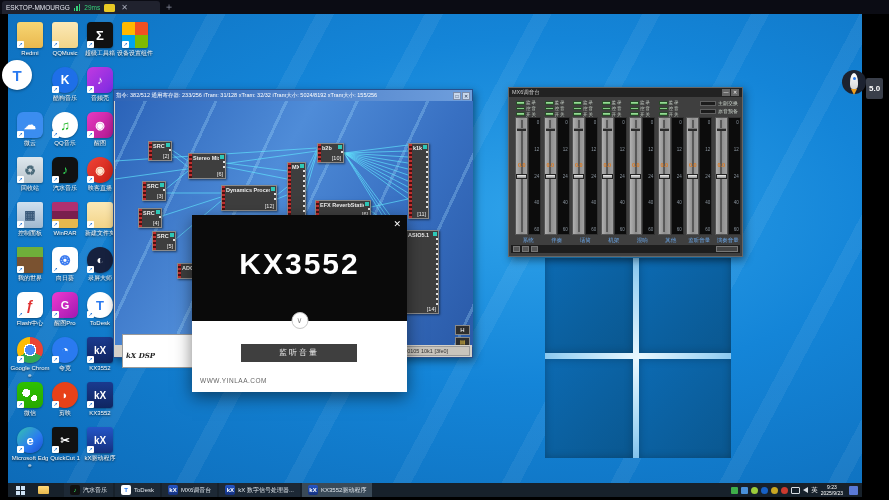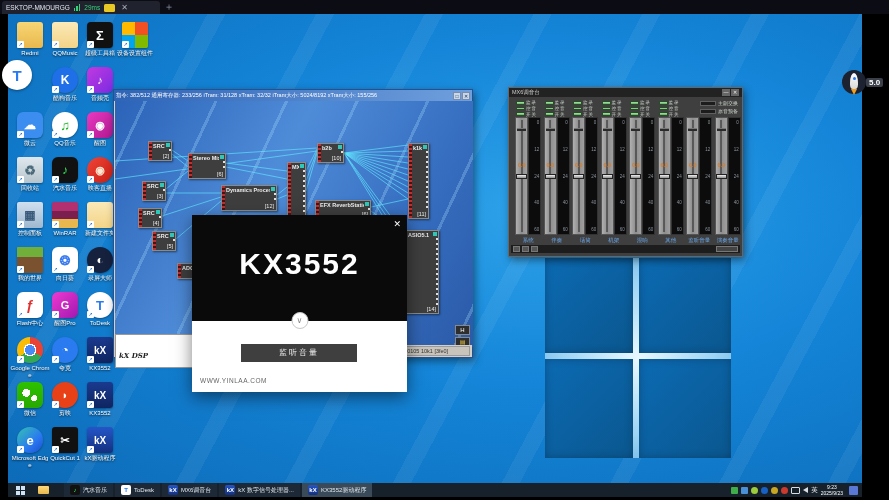--- a/index.html
+++ b/index.html
@@ -61,21 +61,21 @@
   .node{position:absolute;background:#3e3e3e;border:1px solid #8a8a8a;box-shadow:1px 1px 2px rgba(0,0,0,.5);color:#eee;}
   .n-title{position:absolute;top:1px;left:4px;right:6px;font-size:5.5px;font-weight:bold;white-space:nowrap;overflow:hidden;}
   .n-btn{position:absolute;top:1px;right:1px;width:4px;height:4px;background:#2ec8b8;}
   .n-count{position:absolute;bottom:1px;right:2px;font-size:5.5px;}
   .n-red{position:absolute;left:0;top:0;bottom:0;width:3px;background:repeating-linear-gradient(180deg,#c03030 0 2px,#501010 2px 4px);}
   .n-pegs{position:absolute;right:0;top:7px;bottom:7px;width:2.5px;background:repeating-linear-gradient(180deg,#e0e0e0 0 2px,transparent 2px 5px);}
   .hbtn,.fbtn{position:absolute;right:3px;width:15px;height:10px;background:#2e2e2e;border:1px solid #888;
      color:#fff;font-size:6px;text-align:center;line-height:9px;}
   .hbtn{top:224px;} .fbtn{top:236px;color:#e8c040;}
   .dsp-status{position:absolute;left:0;bottom:0;right:0;height:12px;background:#d4d0c8;display:flex;align-items:center;}
-  .st-left{width:110px;height:10px;margin-left:1px;background:#fff;border:1px solid #9a9a9a;
+  .st-left{width:110px;height:10px;margin-left:8px;background:#fff;border:1px solid #9a9a9a;
      font-family:"DejaVu Serif",serif;font-style:italic;font-weight:bold;font-size:7px;color:#222;padding:16px 3px;line-height:9px;}
   .st-right{margin-left:auto;width:92px;height:10px;background:#c8c4bc;border:1px solid #9a9a9a;
      font-size:5.5px;color:#333;text-align:center;line-height:9px;margin-right:2px;}
 
   
   #installer{position:absolute;left:192px;top:215px;width:215px;height:177px;z-index:6;
      box-shadow:0 5px 16px rgba(0,0,0,.5);background:#fff;}
   .inst-black{position:absolute;left:0;top:0;right:0;height:106px;background:#0a0a0a;}
   .inst-close{position:absolute;top:4px;right:6px;font-size:9px;color:#fff;cursor:pointer;}
   .inst-title{position:absolute;left:0;right:0;top:32px;text-align:center;color:#fff;
@@ -140,21 +140,21 @@
 
   
   #rocket{position:absolute;left:841px;top:68px;width:26px;height:38px;z-index:5;}
   .rkt-circle{position:absolute;left:1px;top:2px;width:24px;height:24px;border-radius:50%;background:#1c2230;}
   .rkt-body{position:absolute;left:9px;top:5px;width:8px;height:16px;background:linear-gradient(#fff,#d8d8d8);
      border-radius:50% 50% 35% 35%/60% 60% 30% 30%;}
   .rkt-win{position:absolute;left:11.5px;top:9px;width:3px;height:3px;border-radius:50%;background:#2a7af0;}
   .rkt-flame{position:absolute;left:10px;top:21px;width:0;height:0;border-left:3px solid transparent;
      border-right:3px solid transparent;border-top:6px solid #f0a020;}
   #speed-badge{position:absolute;left:866px;top:78px;z-index:5;background:#3a3f4a;color:#fff;
-     font-size:8px;font-weight:bold;padding:0 3px;border-radius:2px;}
+     font-size:8px;font-weight:bold;padding:6px 3px;border-radius:2px;}
 </style>
 </head>
 <body>
 
 <div id="stage">
 
   <div id="topbar">
     <div class="tab">
       <span class="ttl">ESKTOP-MMOURGG</span>
       <span class="sig">

